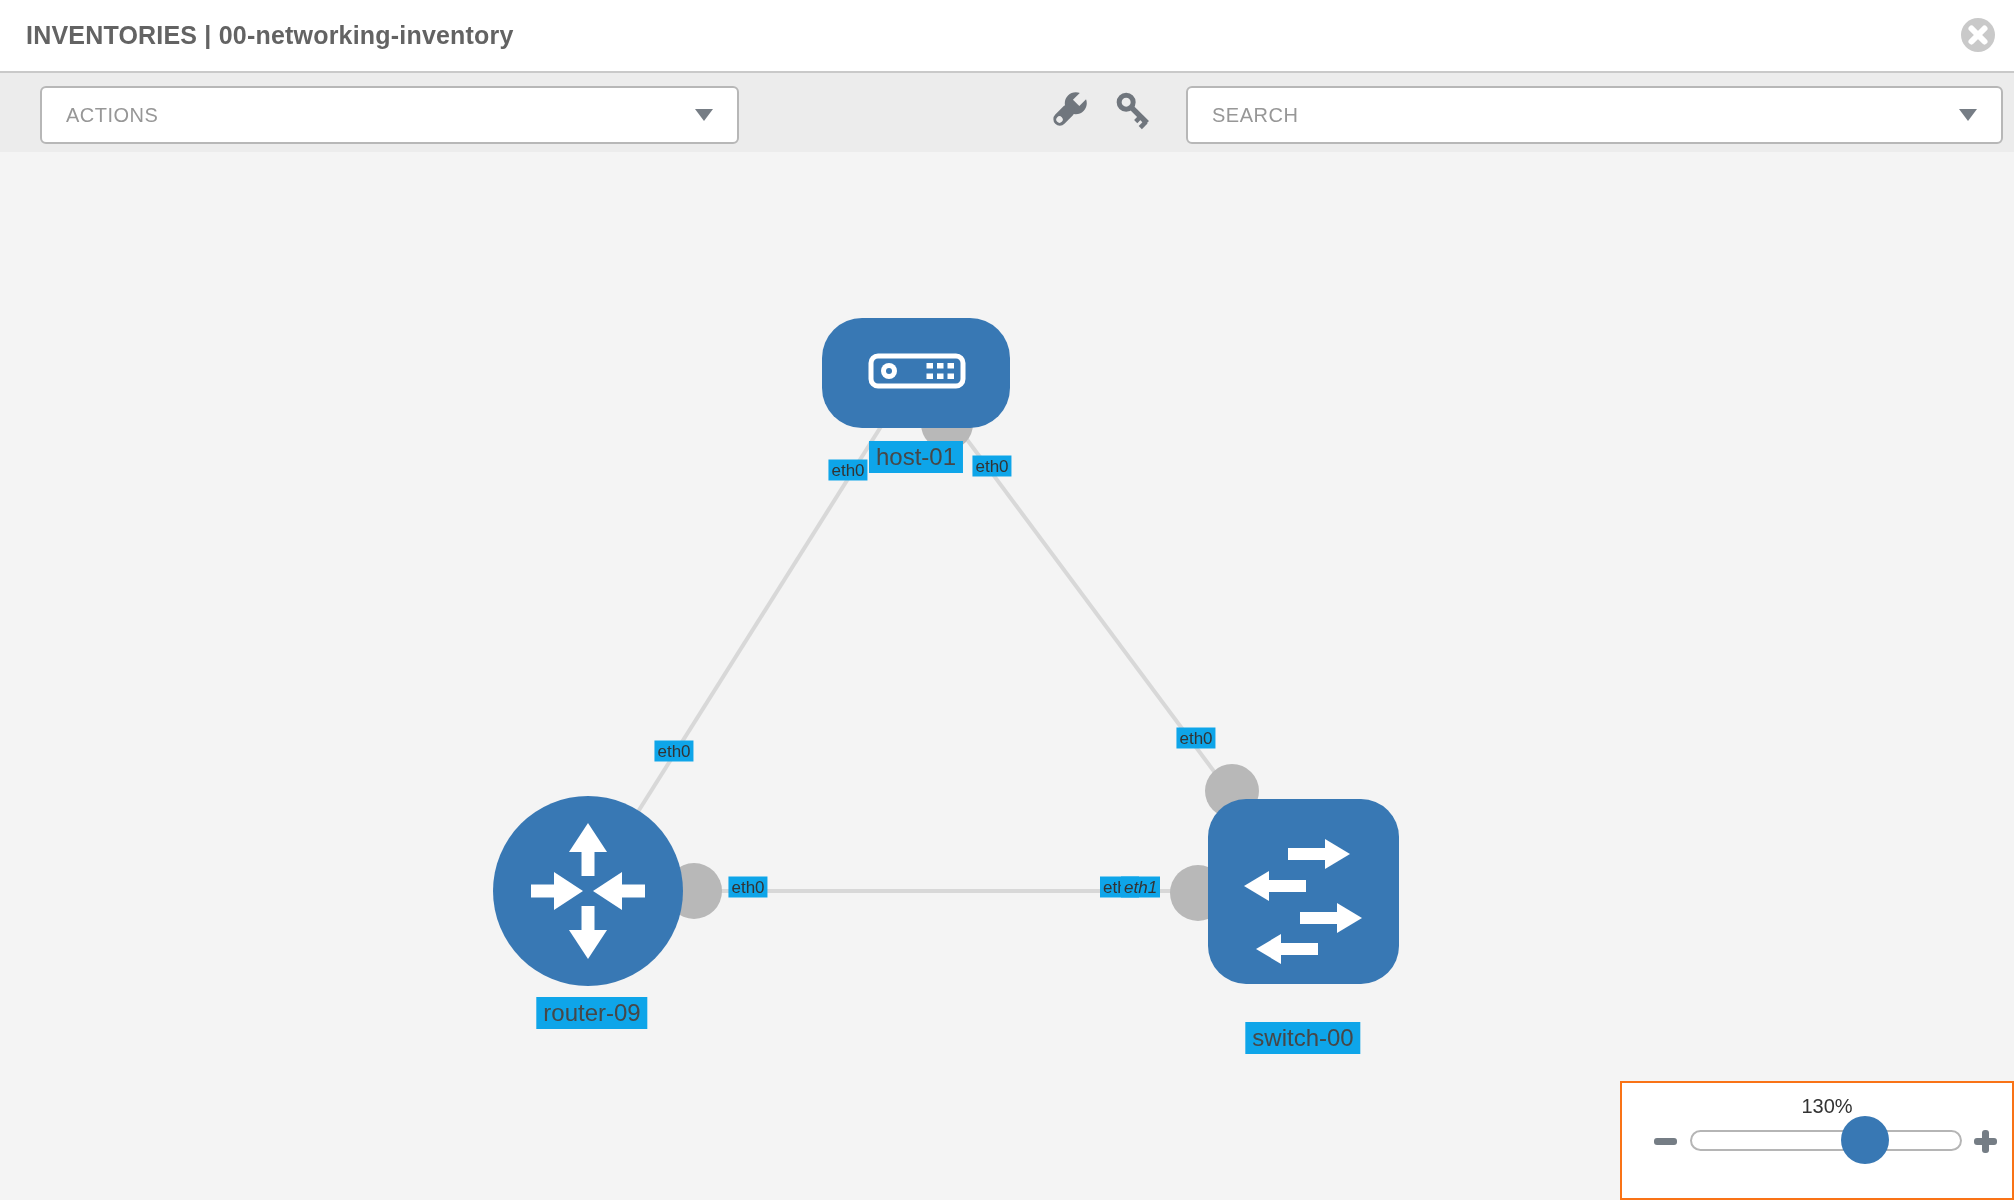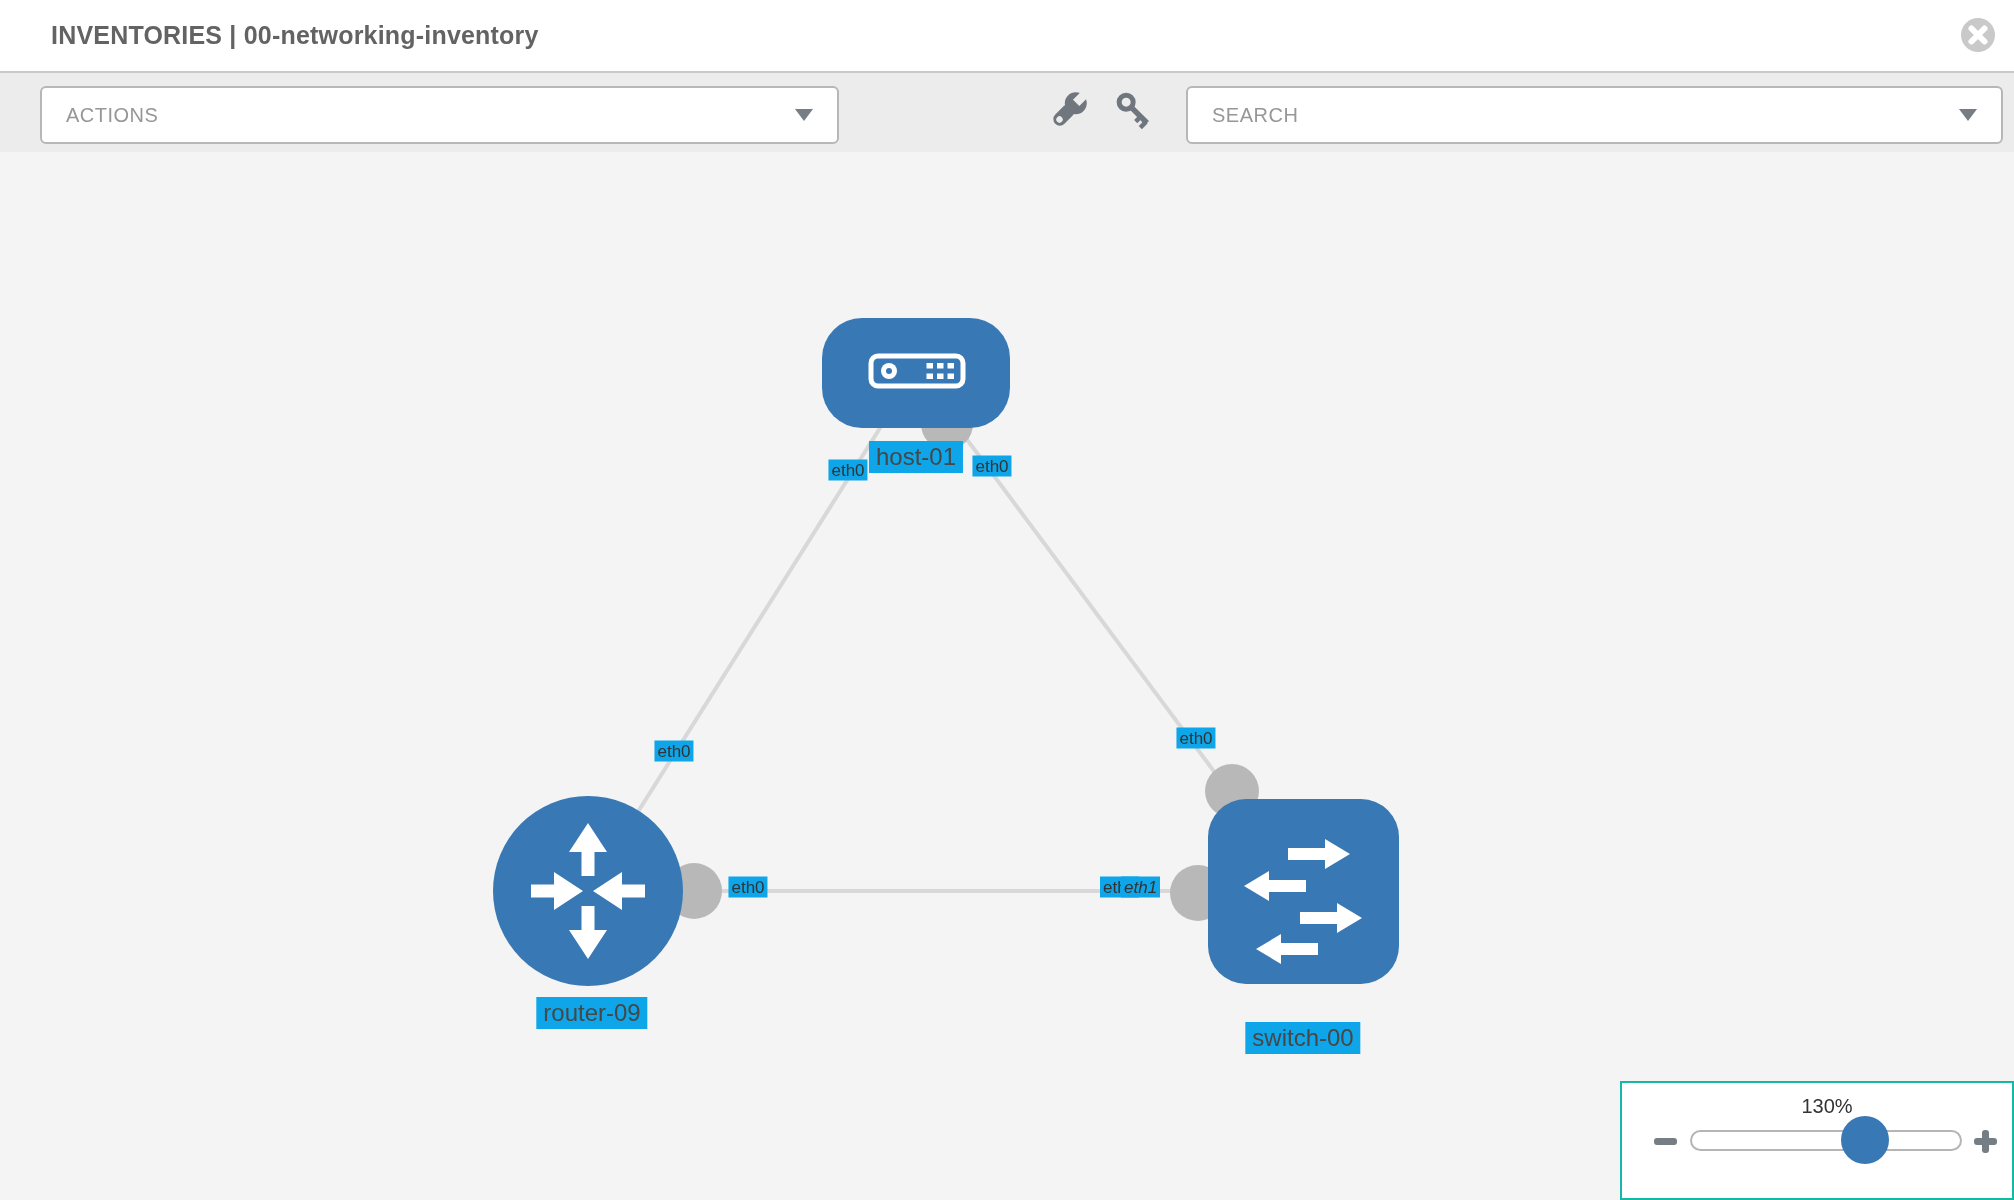--- a/index.html
+++ b/index.html
@@ -7,21 +7,21 @@
     width:2014px;height:1200px;overflow:hidden;background:#fff;
     font-family:"Liberation Sans","DejaVu Sans",sans-serif;
     position:relative;
   }
   
   .header{
     position:absolute;left:0;top:0;width:2014px;height:71px;background:#fff;
     border-bottom:2px solid #c9c9c9;display:flex;align-items:center;
   }
   .page-title{
-    margin:0 0 0 51px;font-size:25px;font-weight:700;color:var(--title_text);
+    margin:0 0 0 26px;font-size:25px;font-weight:700;color:var(--title_text);
     letter-spacing:.2px;
   }
   .close-btn{
     position:absolute;right:18px;top:17px;width:36px;height:36px;border:none;
     background:transparent;padding:0;cursor:pointer;
   }
   
   .toolbar{
     position:absolute;left:0;top:73px;width:2014px;height:79px;
     background:var(--toolbar_bg);border-bottom:2px solid #ababab;
@@ -30,21 +30,21 @@
     position:absolute;top:13px;height:58px;background:#fff;
     border:2px solid var(--border_gray);border-radius:6px;
     display:flex;align-items:center;justify-content:space-between;
     padding:0 24px;box-sizing:border-box;cursor:pointer;
   }
   .dropdown .dd-label{font-size:20px;color:var(--muted_text);letter-spacing:.5px;}
   .caret{
     width:0;height:0;border-left:9px solid transparent;border-right:9px solid transparent;
     border-top:12px solid #767d85;
   }
-  .dd-actions{left:40px;width:799px;}
+  .dd-actions{left:40px;width:699px;}
   .dd-search{left:1186px;width:817px;}
   .tool-btn{
     position:absolute;top:12px;width:52px;height:52px;border:none;background:transparent;
     padding:0;cursor:pointer;display:flex;align-items:center;justify-content:center;
   }
   .tool-btn.wrench{left:1042px;}
   .tool-btn.key{left:1109px;}
   
   .canvas{
     position:absolute;left:0;top:152px;width:2014px;height:1048px;
@@ -57,21 +57,21 @@
   .canvas-label{
     position:absolute;background:#0ea5e9;color:var(--label_text);white-space:nowrap;
     transform:translate(-50%,-50%);
   }
   .iface{font-size:17px;padding:0 3px;line-height:21px;}
   .iface.left-anchored{transform:translateY(-50%);}
   .nodename{font-size:24px;padding:1px 7px;line-height:30px;color:#474747;}
   
   .zoom-panel{
     position:absolute;left:1620px;top:929px;width:394px;height:119px;
-    background:#fff;border:2px solid #14b8a6;box-sizing:border-box;
+    background:#fff;border:2px solid #f97316;box-sizing:border-box;
   }
   .zoom-value{
     position:absolute;left:205px;top:12px;transform:translateX(-50%);
     font-size:20px;color:#333;
   }
   .zoom-btn{
     position:absolute;border:none;background:transparent;padding:0;cursor:pointer;
     width:34px;height:34px;display:flex;align-items:center;justify-content:center;
   }
   .zoom-out-btn{left:26px;top:41px;}

